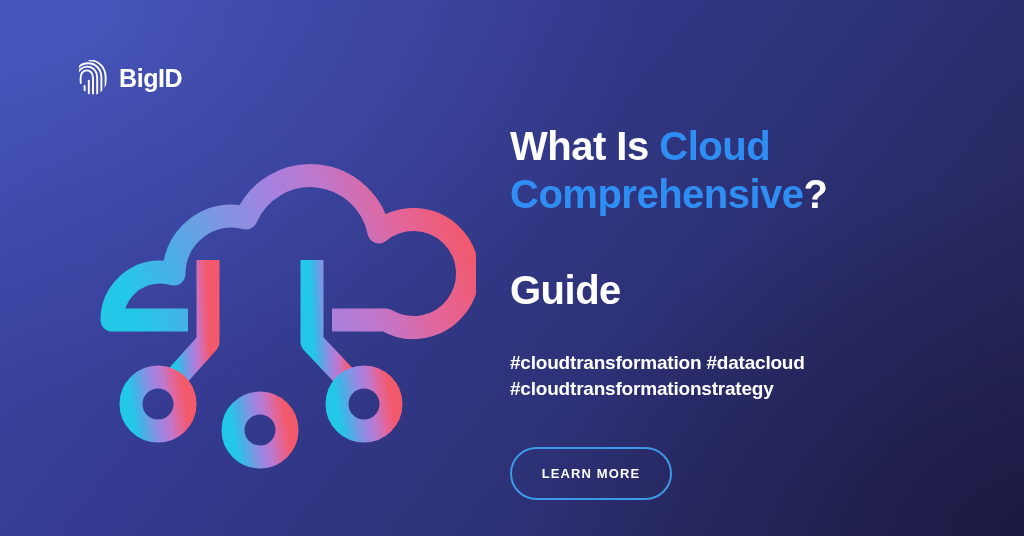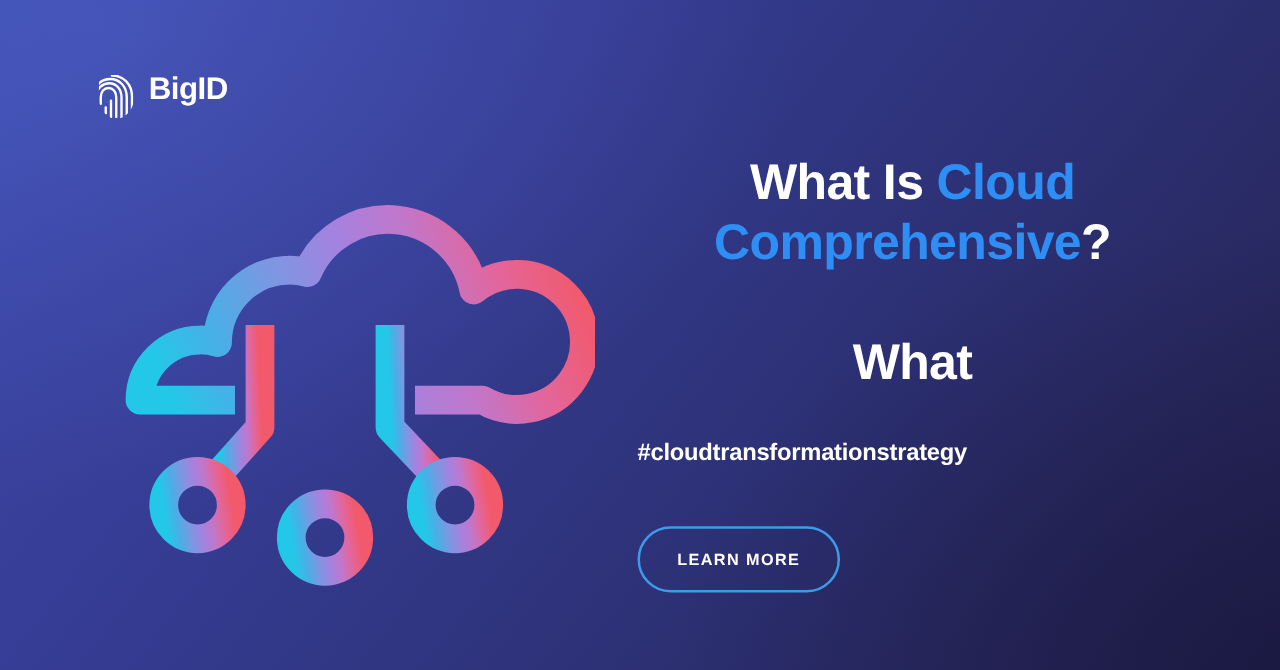--- a/index.html
+++ b/index.html
@@ -37,20 +37,21 @@
       radial-gradient(ellipse 760px 560px at 100% 100%, rgba(20,18,52,0.55), rgba(20,18,52,0) 64%);
     pointer-events: none;
   }
 
   
   .logo {
     position: absolute;
     left: 76px;
     top: 59px;
     display: flex;
+    align-items: center;
     gap: 9px;
     z-index: 4;
   }
   .logo-mark { width: 34px; height: 38px; display: block; }
   .logo-word {
     color: #ffffff;
     font-size: 25px;
     font-weight: bold;
     letter-spacing: -0.4px;
     line-height: 1;
@@ -75,21 +76,20 @@
     width: 440px;
     z-index: 4;
   }
 
   .headline {
     font-size: 40px;
     font-weight: bold;
     line-height: 48px;
     color: #ffffff;
     letter-spacing: -0.5px;
-    text-align: center;
   }
   .headline .accent { color: #2f8ef3; }
 
   .hashtags {
     margin-top: 36px;
     font-size: 19px;
     font-weight: bold;
     line-height: 26px;
     color: #ffffff;
     letter-spacing: -0.2px;
@@ -176,23 +176,24 @@
       <g fill="none" stroke="url(#gradMain)" stroke-width="23">
         <circle cx="62" cy="292" r="27"></circle>
         <circle cx="164" cy="318" r="27"></circle>
         <circle cx="268" cy="292" r="27"></circle>
       </g>
     </svg>
   </div>
 
   <div class="content">
 
-    <h1 class="headline"><span>What Is </span><span class="accent">Cloud</span><br><span class="accent">Comprehensive</span><span>?</span><br><br><span>What</span></h1>
+    <h1 class="headline"><span>What Is </span><span class="accent">Cloud</span><br><span class="accent">Comprehensive</span><span>?</span><br><br><span>Guide</span></h1>
 
     <div class="hashtags">
+      <div>#cloudtransformation #datacloud</div>
       <div>#cloudtransformationstrategy</div>
     </div>
 
     <button class="cta">LEARN MORE</button>
 
   </div>
 
 </div>
 
 </body></html>

